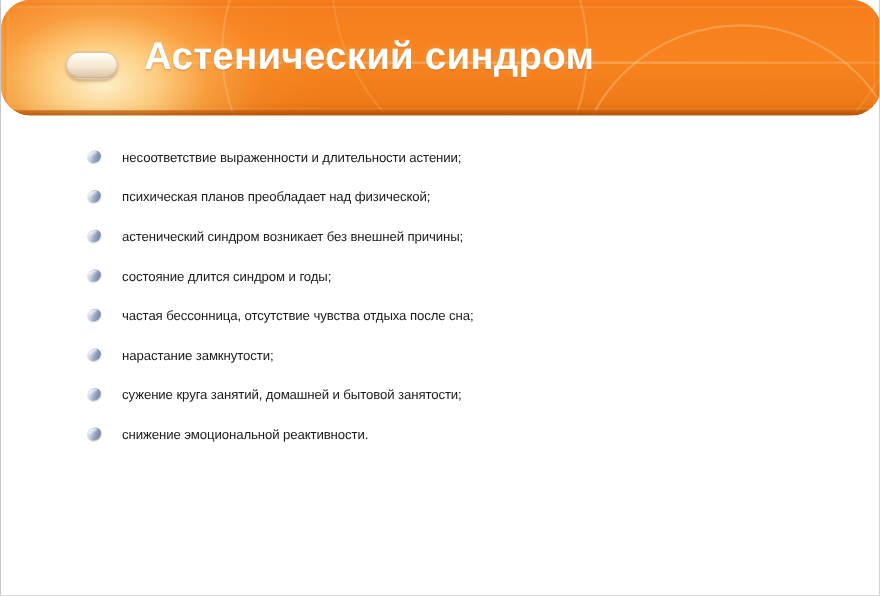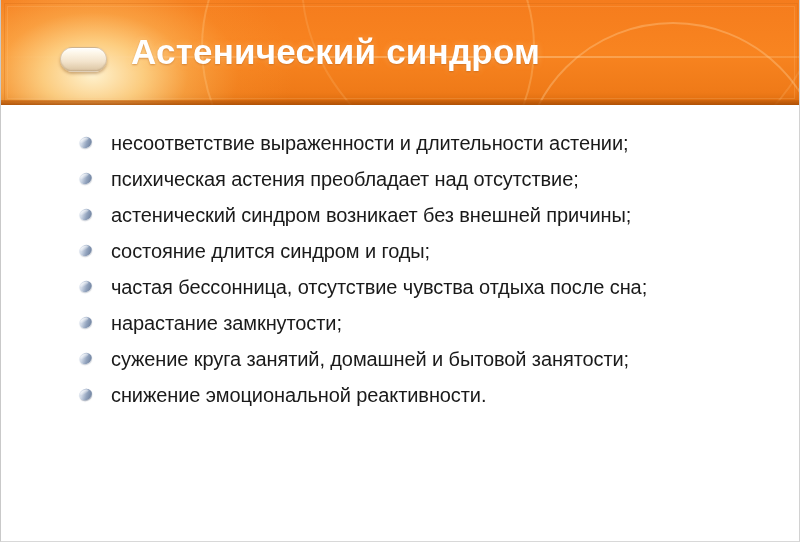--- a/index.html
+++ b/index.html
@@ -30,20 +30,21 @@
     height: 105px;
     background: linear-gradient(180deg,
                 #f47b20 0%,
                 #f7801f 18%,
                 #f9832050 30%,
                 #f8821f 55%,
                 #f07c1c 84%,
                 #e2700f 94%,
                 #d2650a 100%);
     overflow: hidden;
+    border-radius: 27px;
   }
 
   
   .header-base {
     position: absolute;
     inset: 0;
     background: linear-gradient(180deg, #f57c1d 0%, #f88420 50%, #ef7a18 88%, #d8690c 100%);
     z-index: 0;
   }
 
@@ -172,21 +173,21 @@
     margin: 0;
     padding: 0;
     list-style: none;
   }
 
   .bullet-item {
     position: relative;
     padding-left: 32px;
     margin-bottom: 9px;
     color: #1a1a1a;
-    font-size: 20px;
+    font-size: 12px;
     line-height: 27px;
     letter-spacing: -0.1px;
   }
   .bullet-item:last-child { margin-bottom: 0; }
 
   
   .bullet-marker {
     position: absolute;
     left: 0;
     top: 7px;
@@ -237,21 +238,21 @@
   <div class="content">
     <ul class="bullet-list">
 
       <li class="bullet-item">
         <span class="bullet-marker"></span>
         <span>несоответствие выраженности и длительности астении;</span>
       </li>
 
       <li class="bullet-item">
         <span class="bullet-marker"></span>
-        <span>психическая астения преобладает над отсутствие;</span>
+        <span>психическая планов преобладает над физической;</span>
       </li>
 
       <li class="bullet-item">
         <span class="bullet-marker"></span>
         <span>астенический синдром возникает без внешней причины;</span>
       </li>
 
       <li class="bullet-item">
         <span class="bullet-marker"></span>
         <span>состояние длится синдром и годы;</span>

